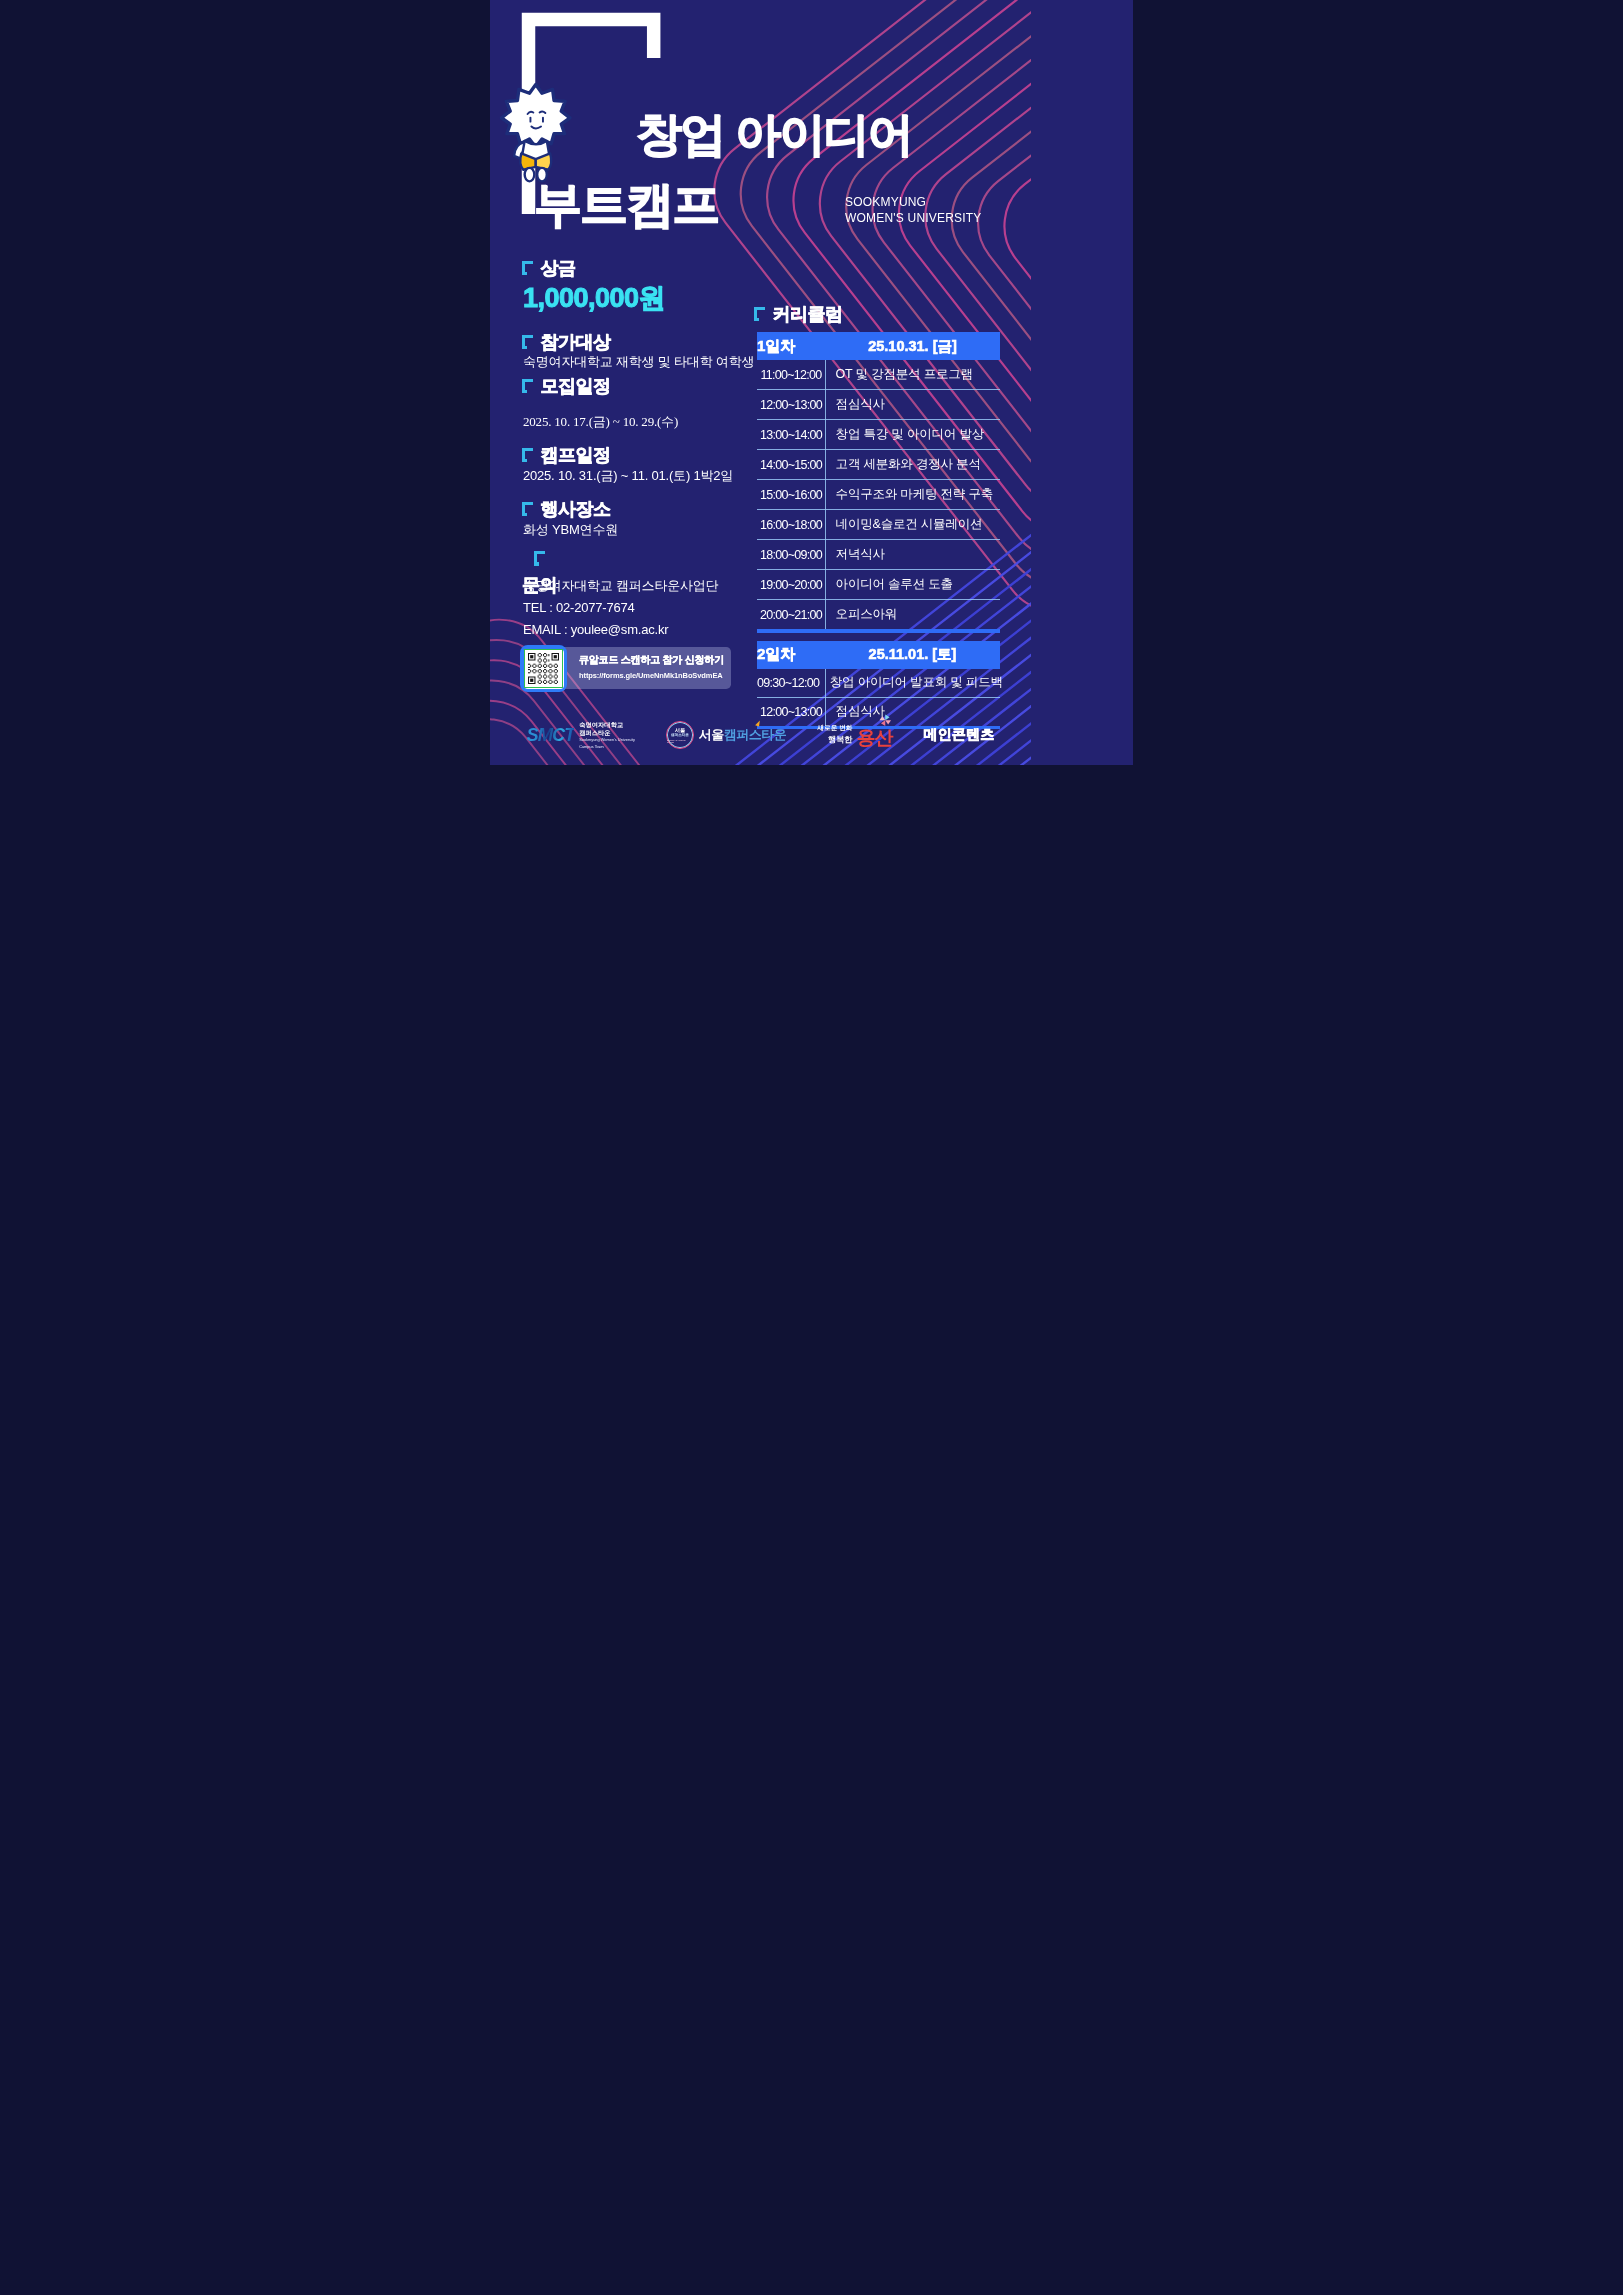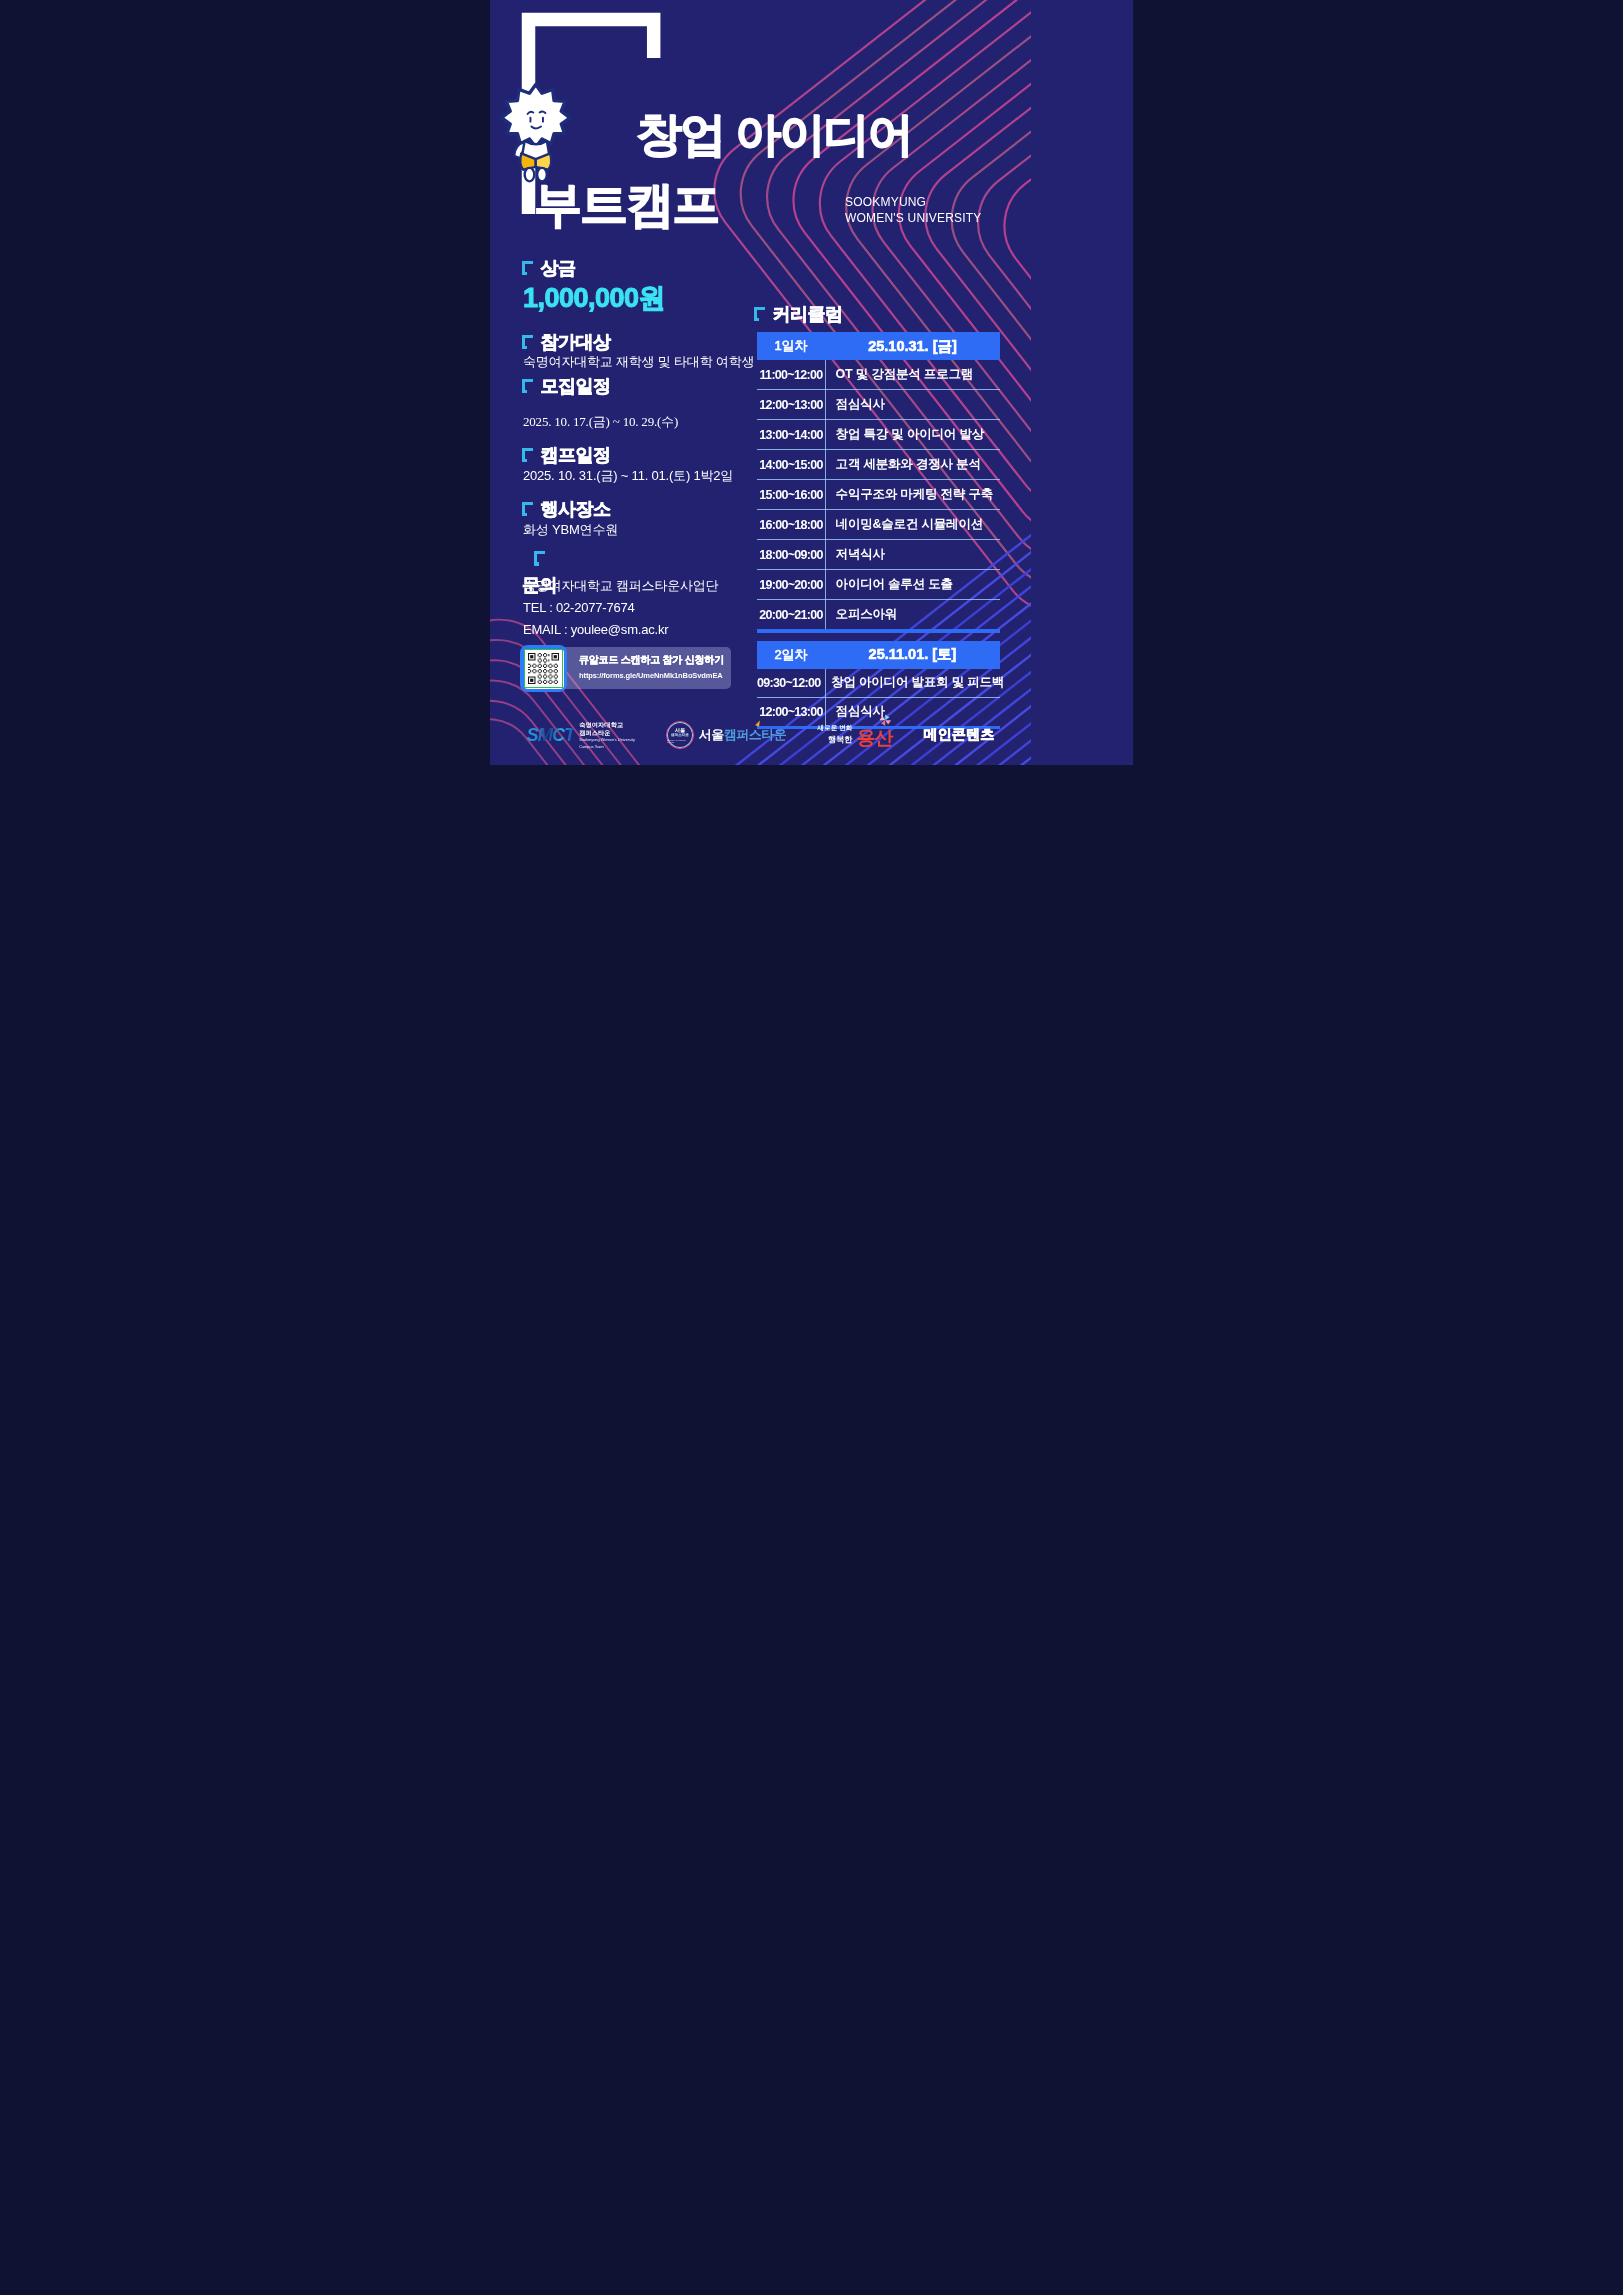--- a/index.html
+++ b/index.html
@@ -33,23 +33,23 @@
   .qr-url{left:89px;top:671px;font-size:7.5px;font-weight:700;letter-spacing:-0.1px;white-space:nowrap;}
   .qr-box{left:30px;top:645px;width:47px;height:47px;background:#2e7bf8;border-radius:7.7px;
           display:flex;align-items:center;justify-content:center;}
   .qr-white{width:40px;height:40px;background:#fff;border-radius:3.9px;display:flex;align-items:center;justify-content:center;}
   .qr-green{width:37px;height:37px;border:1.4px solid #2fbf4f;background:#fff;display:flex;align-items:center;justify-content:center;}
 
   
   .cur-head{left:264px;top:302px;}
   .table{left:267px;top:332px;width:243px;}
   .thead{height:28px;background:#2e6cf6;display:flex;align-items:center;}
-  .thead .day{width:68px;text-align:center;font-size:13px;font-weight:400;-webkit-text-stroke:0.6px #fff;}
+  .thead .day{width:68px;text-align:left;font-size:15px;font-weight:700;-webkit-text-stroke:0.6px #fff;}
   .thead .date{flex:1;text-align:center;font-size:14.5px;font-weight:900;-webkit-text-stroke:0.6px #fff;}
-  .rows{position:relative;font-weight:bold;}
+  .rows{position:relative;}
   .rows::before{content:"";position:absolute;left:68px;top:0;bottom:0;width:1px;background:rgba(150,200,245,.85);}
   .crow{display:flex;height:29px;align-items:center;}
   .rows.d2 .crow{height:28px;}
   .crow + .crow{border-top:1px solid rgba(150,200,245,.85);}
   .ctime{width:68px;text-align:center;font-size:12.5px;letter-spacing:-0.7px;}
   .cact{flex:1;padding-left:10.6px;font-size:12.5px;letter-spacing:-0.2px;white-space:nowrap;}
   .closebar{height:3.9px;background:#2e6cf6;}
   .gap{height:7.7px;}
 
   

